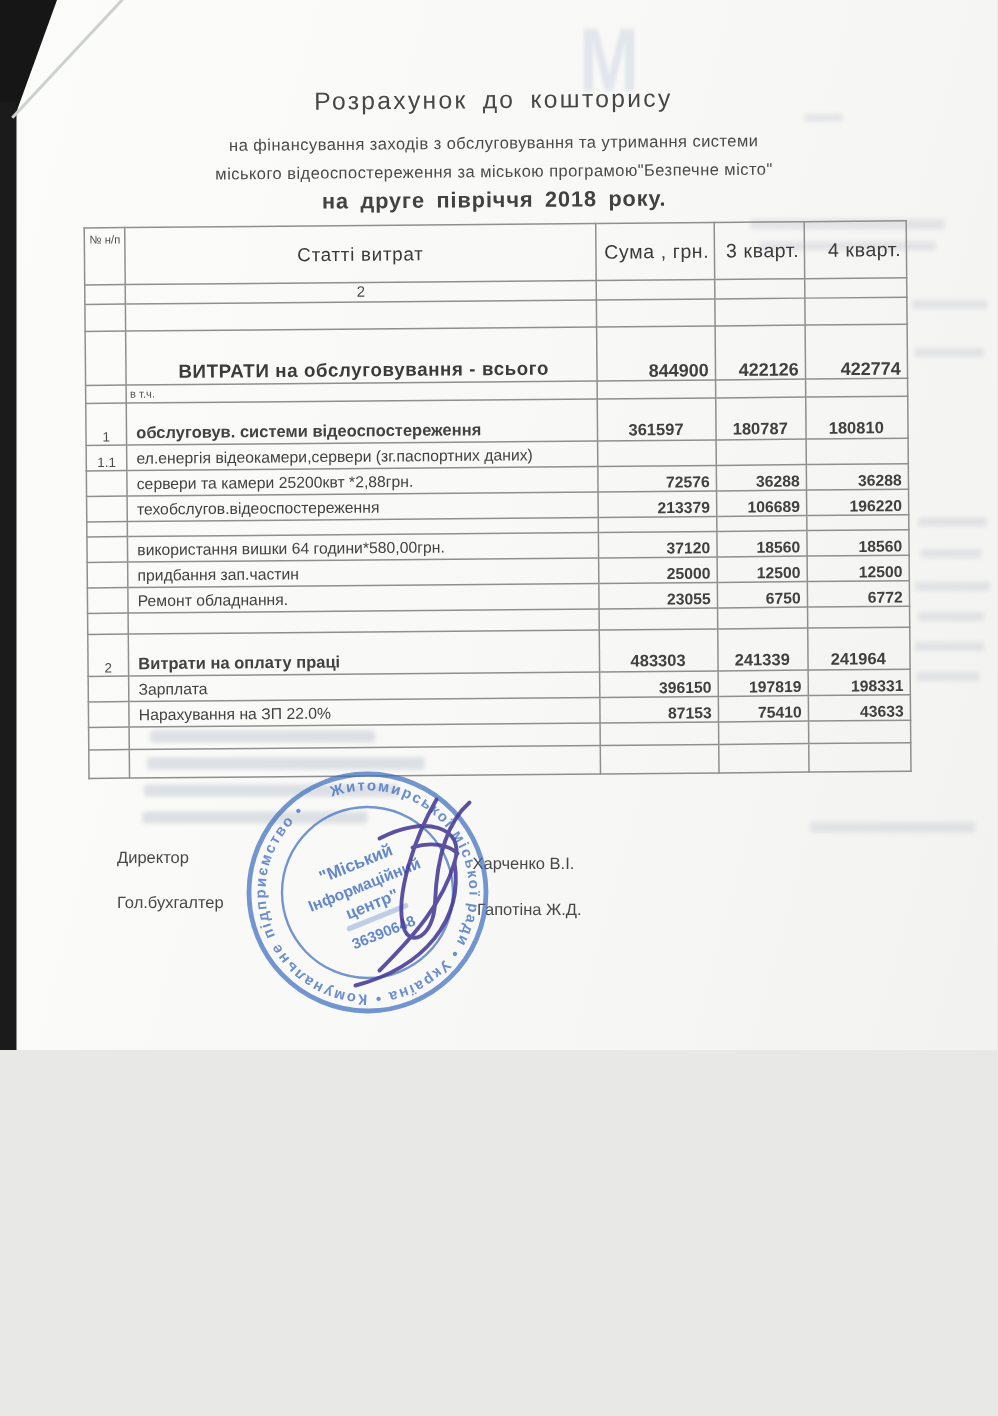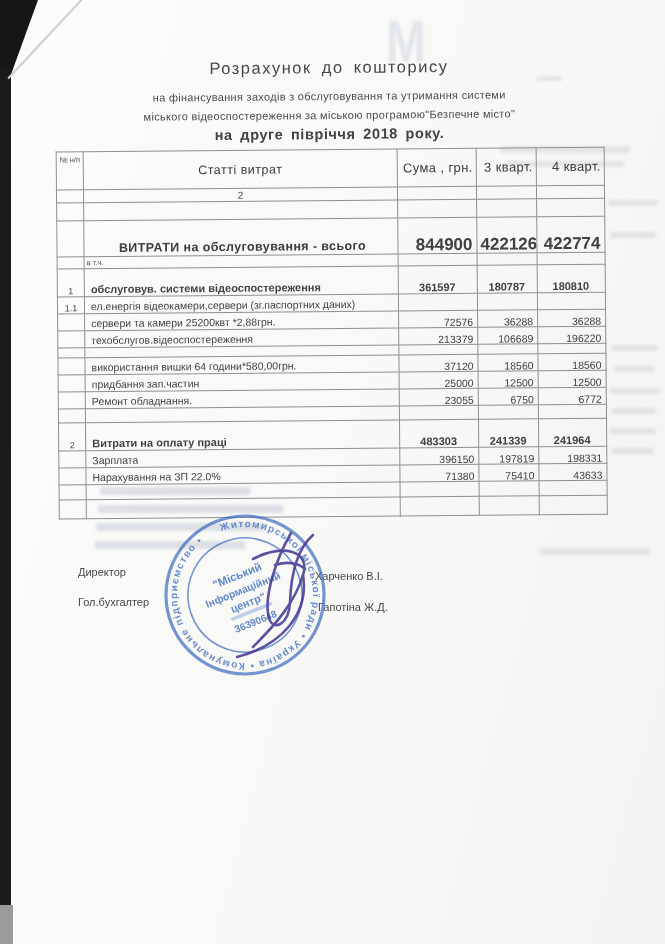--- a/index.html
+++ b/index.html
@@ -1,17 +1,17 @@
 <!DOCTYPE html>
 <html><head>
 <meta charset="utf-8">
 <style>
   html,body{margin:0;padding:0;}
   body{width:665px;height:944px;font-family:"Liberation Sans", sans-serif;background:#e8e8e6;}
-  .page{position:relative;width:665px;height:944px;overflow:hidden;
+  .page{position:relative;width:665px;height:700px;overflow:hidden;
         background:linear-gradient(105deg,#fcfcfa 0%,#f8f8f6 55%,#f2f2f0 100%);}
   
   .scan-strip{position:absolute;left:0;top:68px;width:11px;height:840px;background:#1b1b1b;}
   .scan-strip-foot{position:absolute;left:0;top:905px;width:13px;height:39px;background:#9a9a98;}
   .scan-corner{position:absolute;left:0;top:0;width:40px;height:80px;background:#161616;
                clip-path:polygon(0 0,38px 0,9px 80px,0 80px);}
   .fold-line{position:absolute;left:-9px;top:38px;width:108px;height:2px;background:#cdd1cd;
              transform:rotate(133deg);}
   
   .ghost{position:absolute;background:rgba(110,122,148,.14);filter:blur(1.5px);border-radius:2px;}
@@ -32,27 +32,27 @@
         color:#3a3a3a;font-weight:400;}
   thead th{vertical-align:middle;height:34px;}
   .th-num{font-size:7.5px;text-align:right;vertical-align:top;padding-top:3px;color:#4c4c4c;}
   .th-item{font-size:12.5px;letter-spacing:.5px;}
   .th-money{font-size:13px;text-align:right;letter-spacing:.4px;}
   .colnum-row td{height:12px;font-size:10px;text-align:center;color:#4c4c4c;}
   .c-num{font-size:9px;text-align:center;vertical-align:bottom;color:#4c4c4c;}
   .c-label{text-align:left;padding-left:6px;font-size:10.5px;vertical-align:bottom;
            padding-bottom:1px;color:#424242;}
   .val{text-align:right;padding-right:4px;vertical-align:bottom;font-size:10.5px;
-       line-height:1;padding-bottom:0;color:#404040;}
+       line-height:1;padding-bottom:0;color:#404040;font-weight:bold;}
   .r-spacer td{height:16px;}
   .r-spacer-small td{height:8px;}
   .r-spacer-mid td{height:12px;}
   .r-total td{height:34px;}
   .r-total .c-label{text-align:center;font-weight:700;font-size:12.5px;letter-spacing:.4px;color:#3b3b3b;}
-  .r-total .val{font-weight:700;font-size:17px;}
+  .r-total .val{font-weight:700;font-size:12px;}
   .r-note td{height:10px;}
   .r-note .c-label{font-size:7.5px;padding-left:2px;color:#555;}
   .r-item td{height:26px;}
   .r-item .c-label{font-weight:600;font-size:11px;}
   .r-item .val{font-weight:700;font-size:11px;text-align:center;}
   .r-sub td{height:15px;}
   .r-empty td{height:13px;}
   .r-empty:last-child td{height:17px;}
   
   .sig{position:absolute;font-size:11px;color:#474747;}
@@ -214,21 +214,21 @@
           <tr class="r-sub">
             <td class="c-num"></td>
             <td class="c-label">Зарплата</td>
             <td class="val">396150</td>
             <td class="val">197819</td>
             <td class="val">198331</td>
           </tr>
           <tr class="r-sub">
             <td class="c-num"></td>
             <td class="c-label">Нарахування на ЗП  22.0%</td>
-            <td class="val">71380</td>
+            <td class="val">87153</td>
             <td class="val">75410</td>
             <td class="val">43633</td>
           </tr>
           <tr class="r-empty">
             <td class="c-num"></td>
             <td class="c-label"></td>
             <td class="val"></td>
             <td class="val"></td>
             <td class="val"></td>
           </tr>

